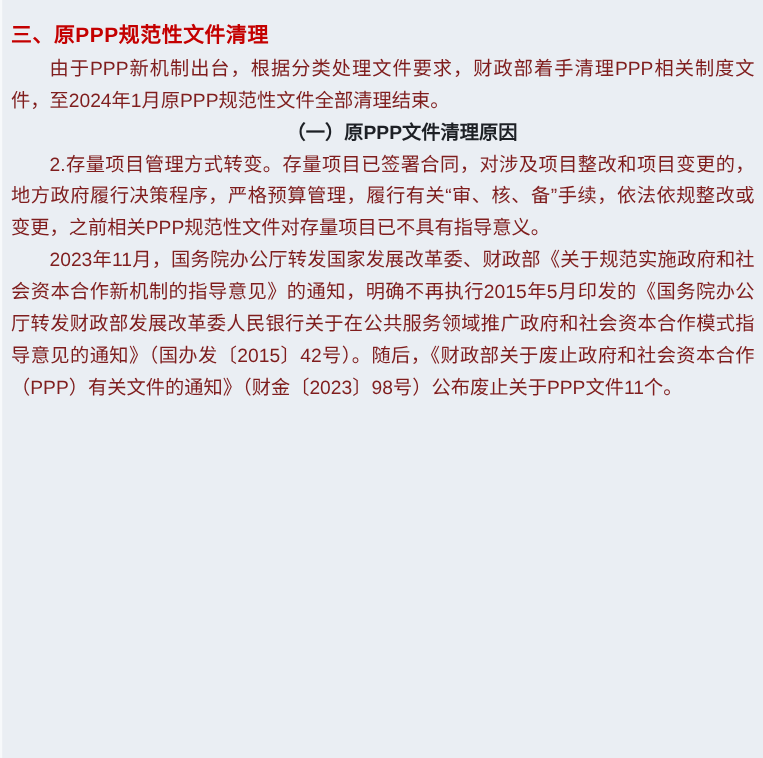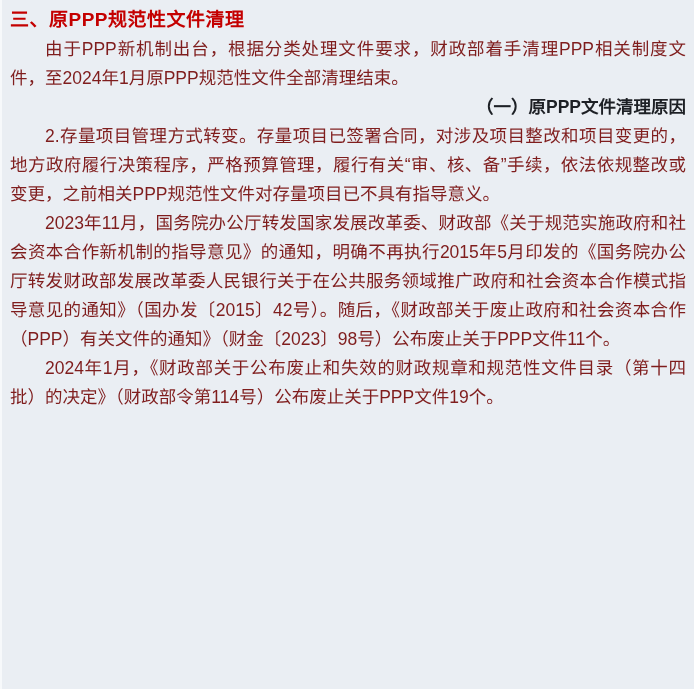--- a/index.html
+++ b/index.html
@@ -10,21 +10,21 @@
     width: 694px;
     height: 689px;
     background: #eaeef3;
     overflow: hidden;
     font-family: "Liberation Sans", "DejaVu Sans", sans-serif;
   }
   .doc {
     box-sizing: border-box;
     width: 694px;
     height: 689px;
-    padding: 5px 8px 0 8px;
+    padding: 18px 8px 0 8px;
     border-left: 2px solid #f7f9fb;
   }
   .doc-title {
     margin: 0;
     font-size: 19px;
     font-weight: bold;
     line-height: 30px;
     color: #c40000;
     letter-spacing: 0.5px;
   }
@@ -34,28 +34,27 @@
     line-height: 29px;
     color: #7f1d1d;
     text-align: justify;
     text-justify: inter-ideograph;
     text-indent: 2em;
     word-break: break-all;
   }
   .doc-body p.heading {
     font-weight: bold;
     color: #1d2025;
-    text-align: right;
+    text-align: center;
   }
 </style>
 </head>
 <body>
 
 <div class="doc">
   <h1 class="doc-title">三、原PPP规范性文件清理</h1>
   <div class="doc-body" id="doc-body">
       <p class="para">由于PPP新机制出台，根据分类处理文件要求，财政部着手清理PPP相关制度文件，至2024年1月原PPP规范性文件全部清理结束。</p>
       <p class="heading">（一）原PPP文件清理原因</p>
       <p class="para">2.存量项目管理方式转变。存量项目已签署合同，对涉及项目整改和项目变更的，地方政府履行决策程序，严格预算管理，履行有关“审、核、备”手续，依法依规整改或变更，之前相关PPP规范性文件对存量项目已不具有指导意义。</p>
       <p class="para">2023年11月，国务院办公厅转发国家发展改革委、财政部《关于规范实施政府和社会资本合作新机制的指导意见》的通知，明确不再执行2015年5月印发的《国务院办公厅转发财政部发展改革委人民银行关于在公共服务领域推广政府和社会资本合作模式指导意见的通知》（国办发〔2015〕42号）。随后，《财政部关于废止政府和社会资本合作（PPP）有关文件的通知》（财金〔2023〕98号）公布废止关于PPP文件11个。</p>
-      <p class="para">2024年1月，《财政部关于公布废止和失效的财政规章和规范性文件目录（第十四批）的决定》（财政部令第114号）公布废止关于PPP文件19个。</p>
     </div>
 </div>
 
 </body></html>

